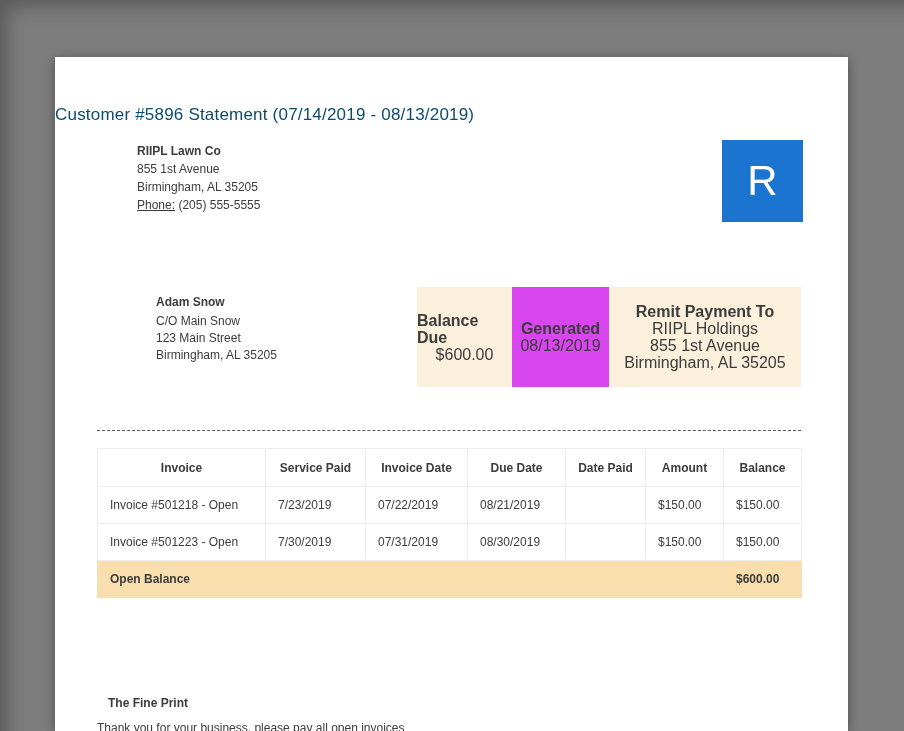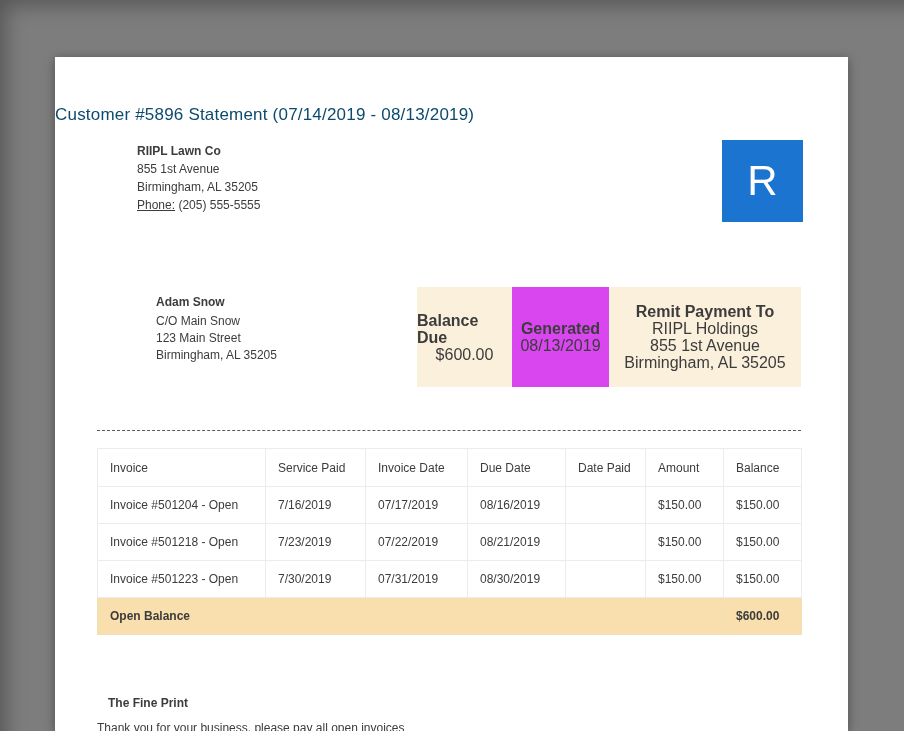--- a/index.html
+++ b/index.html
@@ -65,21 +65,21 @@
   table.inv {
     position: absolute; left: 42px; top: 391px; width: 704px;
     border-collapse: collapse; font-size: 12px; color: #3c3c3c;
     table-layout: fixed;
   }
   table.inv th, table.inv td {
     border: 1px solid #ececec;
     text-align: left; padding: 0 12px;
     overflow: hidden; white-space: nowrap;
   }
-  table.inv th { height: 38px; font-weight: 400; }
+  table.inv th { height: 38px; font-weight: 700; text-align: center; }
   table.inv td { height: 37px; }
   tr.open-balance td {
     background: #f8dfad; font-weight: 700;
     border-color: #efe0ba;
   }
   .fineprint-h {
     position: absolute; left: 53px; top: 639px;
     font-size: 12px; font-weight: 700;
   }
   .fineprint-t {
@@ -148,29 +148,20 @@
           <th>Service Paid</th>
           <th>Invoice Date</th>
           <th>Due Date</th>
           <th>Date Paid</th>
           <th>Amount</th>
           <th>Balance</th>
         </tr>
       </thead>
       <tbody>
         <tr>
-          <td>Invoice #501204 - Open</td>
-          <td>7/16/2019</td>
-          <td>07/17/2019</td>
-          <td>08/16/2019</td>
-          <td></td>
-          <td>$150.00</td>
-          <td>$150.00</td>
-        </tr>
-        <tr>
           <td>Invoice #501218 - Open</td>
           <td>7/23/2019</td>
           <td>07/22/2019</td>
           <td>08/21/2019</td>
           <td></td>
           <td>$150.00</td>
           <td>$150.00</td>
         </tr>
         <tr>
           <td>Invoice #501223 - Open</td>

